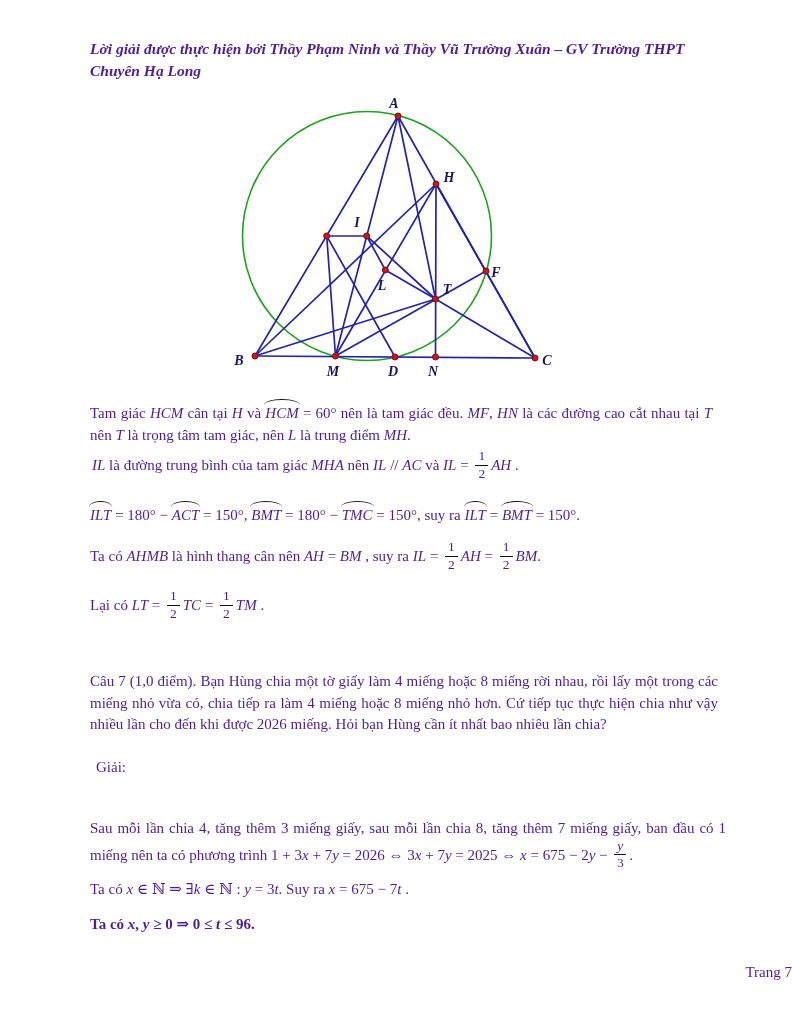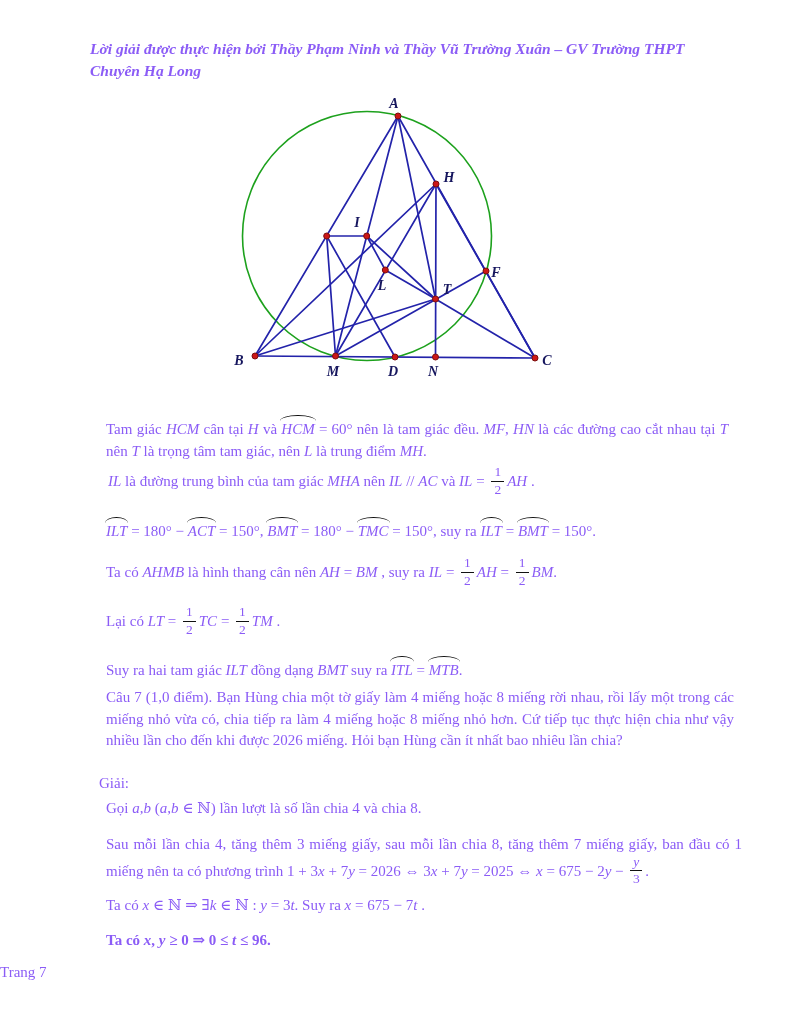--- a/index.html
+++ b/index.html
@@ -1,30 +1,30 @@
 <!DOCTYPE html>
 <html><head>
 <meta charset="utf-8">
 <style>
   html,body{margin:0;padding:0;background:#e8e8e8;}
   #page{position:relative;width:792px;height:1024px;background:#ffffff;margin:0 auto;
-        font-family:"Liberation Serif","DejaVu Serif",serif;color:#8b5cf6;overflow:hidden;}
+        font-family:"Liberation Serif","DejaVu Serif",serif;color:#4c1d95;overflow:hidden;}
   .abs{position:absolute;}
-  p.doc{margin:16px;font-size:15px;line-height:21.5px;text-align:justify;}
+  p.doc{margin:0;font-size:15px;line-height:21.5px;text-align:justify;}
   .hdr{font-weight:bold;font-style:italic;font-size:15.5px;line-height:21.5px;text-align:left;}
   .mv{font-style:italic;}
   .mb{font-weight:normal;}
   .ang{font-style:italic;position:relative;display:inline-block;padding-top:4px;}
   .ang::before{content:"";position:absolute;left:-1px;right:-1px;top:0;height:5px;
                border-top:1.4px solid #111;border-radius:50% 50% 0 0 / 100% 100% 0 0;}
   .frac{display:inline-block;vertical-align:middle;text-align:center;
         line-height:1.08;font-size:13.5px;margin:0 3px;transform:translateY(-1px);}
   .frac .fn{display:block;padding:0 3px 1px;border-bottom:1.2px solid #111;}
   .frac .fd{display:block;padding-top:1px;}
-  .footer{font-size:15px;text-align:left;}
+  .footer{font-size:15px;text-align:right;}
   svg text{font-family:"Liberation Serif","DejaVu Serif",serif;font-weight:bold;font-style:italic;}
 </style>
 </head>
 <body>
 
 <div id="page">
 
   <div class="abs hdr" style="left:90px;top:38px;width:628px;">Lời giải được thực hiện bởi Thầy Phạm Ninh và Thầy  Vũ Trường Xuân – GV Trường THPT Chuyên Hạ Long</div>
 
   <svg class="abs" style="left:212px;top:88px;" width="356" height="300" viewBox="212 88 356 300">
@@ -70,22 +70,20 @@
       <text x="393" y="376" font-size="14" fill="#16165e" text-anchor="middle">D</text>
       <text x="433" y="376" font-size="14" fill="#16165e" text-anchor="middle">N</text>
       <text x="547" y="365" font-size="14" fill="#16165e" text-anchor="middle">C</text>
     </svg>
 
   <p class="doc abs" style="left:90px;top:399px;width:622px;"><span class="mt">Tam giác </span><span class="mv">HCM</span><span class="mt"> cân tại </span><span class="mv">H</span><span class="mt"> và </span><span class="ang">HCM</span><span class="mt"> = 60° nên là tam giác đều. </span><span class="mv">MF</span><span class="mt">, </span><span class="mv">HN</span><span class="mt"> là các đường cao cắt nhau tại </span><span class="mv">T</span><span class="mt"> nên </span><span class="mv">T</span><span class="mt"> là trọng tâm tam giác, nên </span><span class="mv">L</span><span class="mt"> là trung điểm </span><span class="mv">MH</span><span class="mt">.</span></p>
   <p class="doc abs" style="left:92px;top:450px;width:622px;text-align:left;"><span class="mv">IL</span><span class="mt"> là đường trung bình của tam giác </span><span class="mv">MHA</span><span class="mt"> nên </span><span class="mv">IL</span><span class="mt"> // </span><span class="mv">AC</span><span class="mt"> và </span><span class="mv">IL</span><span class="mt"> = </span><span class="frac"><span class="fn">1</span><span class="fd">2</span></span><span class="mv">AH</span><span class="mt"> .</span></p>
   <p class="doc abs" style="left:90px;top:501px;width:640px;text-align:left;"><span class="ang">ILT</span><span class="mt"> = 180° − </span><span class="ang">ACT</span><span class="mt"> = 150°,  </span><span class="ang">BMT</span><span class="mt"> = 180° − </span><span class="ang">TMC</span><span class="mt"> = 150°, suy ra </span><span class="ang">ILT</span><span class="mt"> = </span><span class="ang">BMT</span><span class="mt"> = 150°.</span></p>
   <p class="doc abs" style="left:90px;top:541px;width:640px;text-align:left;"><span class="mt">Ta có </span><span class="mv">AHMB</span><span class="mt"> là hình thang cân nên </span><span class="mv">AH</span><span class="mt"> = </span><span class="mv">BM</span><span class="mt"> , suy ra </span><span class="mv">IL</span><span class="mt"> = </span><span class="frac"><span class="fn">1</span><span class="fd">2</span></span><span class="mv">AH</span><span class="mt"> = </span><span class="frac"><span class="fn">1</span><span class="fd">2</span></span><span class="mv">BM</span><span class="mt">.</span></p>
   <p class="doc abs" style="left:90px;top:590px;width:640px;text-align:left;"><span class="mt">Lại có </span><span class="mv">LT</span><span class="mt"> = </span><span class="frac"><span class="fn">1</span><span class="fd">2</span></span><span class="mv">TC</span><span class="mt"> = </span><span class="frac"><span class="fn">1</span><span class="fd">2</span></span><span class="mv">TM</span><span class="mt"> .</span></p>
-  <p class="doc abs" style="left:90px;top:640px;width:640px;text-align:left;"><span class="mt">Suy ra hai tam giác </span><span class="mv">ILT</span><span class="mt"> đồng dạng </span><span class="mv">BMT</span><span class="mt"> suy ra </span><span class="ang">ITL</span><span class="mt"> = </span><span class="ang">MTB</span><span class="mt">.</span></p>
   <p class="doc abs" style="left:90px;top:671px;width:628px;"><span class="mb">Câu 7 (1,0 điểm).</span><span class="mt"> Bạn Hùng chia một tờ giấy làm 4 miếng hoặc 8 miếng rời nhau, rồi lấy một trong các miếng nhỏ vừa có, chia tiếp ra làm 4 miếng hoặc 8 miếng nhỏ hơn. Cứ tiếp tục thực hiện chia như vậy nhiều lần cho đến khi được 2026 miếng. Hỏi bạn Hùng cần ít nhất bao nhiêu lần chia?</span></p>
-  <p class="doc abs" style="left:83px;top:757px;width:628px;"><span class="mb">Giải:</span></p>
-  <p class="doc abs" style="left:90px;top:782px;width:640px;text-align:left;"><span class="mt">Gọi </span><span class="mv">a</span><span class="mt">,</span><span class="mv">b</span><span class="mt"> (</span><span class="mv">a</span><span class="mt">,</span><span class="mv">b</span><span class="mt"> ∈ ℕ) lần lượt là số lần chia 4 và chia 8.</span></p>
+  <p class="doc abs" style="left:96px;top:757px;width:628px;"><span class="mb">Giải:</span></p>
   <p class="doc abs" style="left:90px;top:818px;width:636px;"><span class="mt">Sau mỗi lần chia 4, tăng thêm 3 miếng giấy, sau mỗi lần chia 8, tăng thêm 7 miếng giấy, ban đầu có 1 miếng nên ta có phương trình 1 + 3</span><span class="mv">x</span><span class="mt"> + 7</span><span class="mv">y</span><span class="mt"> = 2026 ⇔ 3</span><span class="mv">x</span><span class="mt"> + 7</span><span class="mv">y</span><span class="mt"> = 2025  ⇔ </span><span class="mv">x</span><span class="mt"> = 675 − 2</span><span class="mv">y</span><span class="mt"> − </span><span class="frac"><span class="fn" style="font-style: italic;">y</span><span class="fd">3</span></span><span class="mt">.</span></p>
   <p class="doc abs" style="left:90px;top:879px;width:640px;text-align:left;"><span class="mt">Ta có </span><span class="mv">x</span><span class="mt"> ∈ ℕ ⇒ ∃</span><span class="mv">k</span><span class="mt"> ∈ ℕ : </span><span class="mv">y</span><span class="mt"> = 3</span><span class="mv">t</span><span class="mt">. Suy ra </span><span class="mv">x</span><span class="mt"> = 675 − 7</span><span class="mv">t</span><span class="mt"> .</span></p>
   <p class="doc abs" style="left:90px;top:914px;width:640px;text-align:left;font-weight:bold;"><span class="mt">Ta có </span><span class="mv">x</span><span class="mt">, </span><span class="mv">y</span><span class="mt"> ≥ 0 ⇒ 0 ≤ </span><span class="mv">t</span><span class="mt"> ≤ 96.</span></p>
 
   <div class="abs footer" style="left:0;top:964px;width:792px;">Trang 7</div>
 </div>
 
 </body></html>

